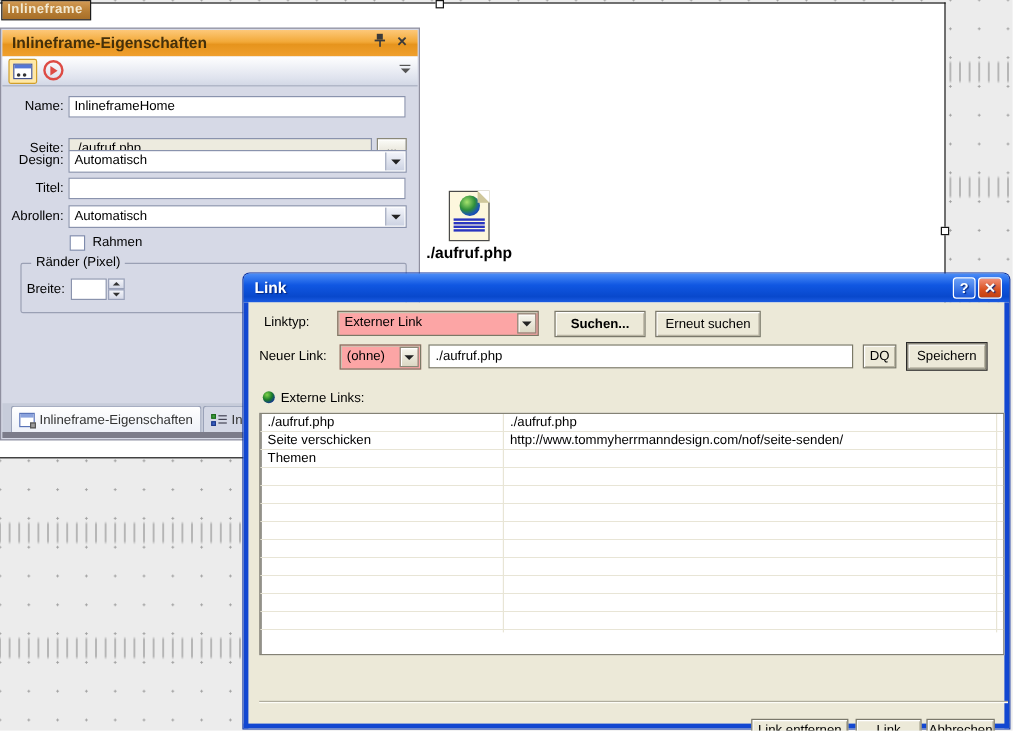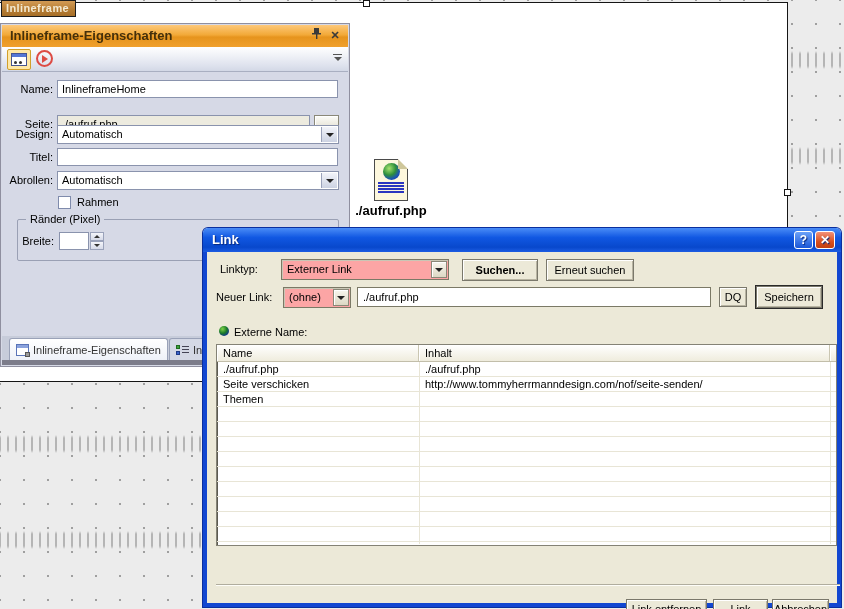--- a/index.html
+++ b/index.html
@@ -280,28 +280,23 @@
         <span>(ohne)</span>
         <div class="carrow">
             <div class="tri-down"></div>
           </div>
       </div>
       <input class="dinput" style="left: 150px; top: 35px; width: 354px;" value="./aufruf.php">
       <div class="cbtn" style="left:512px;top:35px;width:28px;height:20px;padding-top:3px;">DQ</div>
       <div class="cbtn default" style="left:549px;top:34px;width:66px;height:22px;padding-top:4px;">Speichern</div>
 
       <div class="globe-dot" style="left:12px;top:74px;"></div>
-      <span class="dlabel" style="left:27px;top:74px;">Externe Name:</span>
+      <span class="dlabel" style="left:27px;top:74px;">Externe Links:</span>
 
       <div class="tbl" style="top:92px;">
-        <div class="tbl-header">
-          <div class="th" style="width:202px;">Name</div>
-          <div class="th" style="width:411px;">Inhalt</div>
-          <div class="th" style="flex:1;border-right:none;"></div>
-        </div>
         <div class="tbl-body">
           <div class="vline" style="left:202px;"></div>
           <div class="vline" style="left:613px;"></div>
           <div class="trow">
             <div class="tcell" style="width:202px;">./aufruf.php</div>
             <div class="tcell" style="flex:1;">./aufruf.php</div>
           </div>
           <div class="trow">
             <div class="tcell" style="width:202px;">Seite verschicken</div>
             <div class="tcell" style="flex:1;">http://www.tommyherrmanndesign.com/nof/seite-senden/</div>

